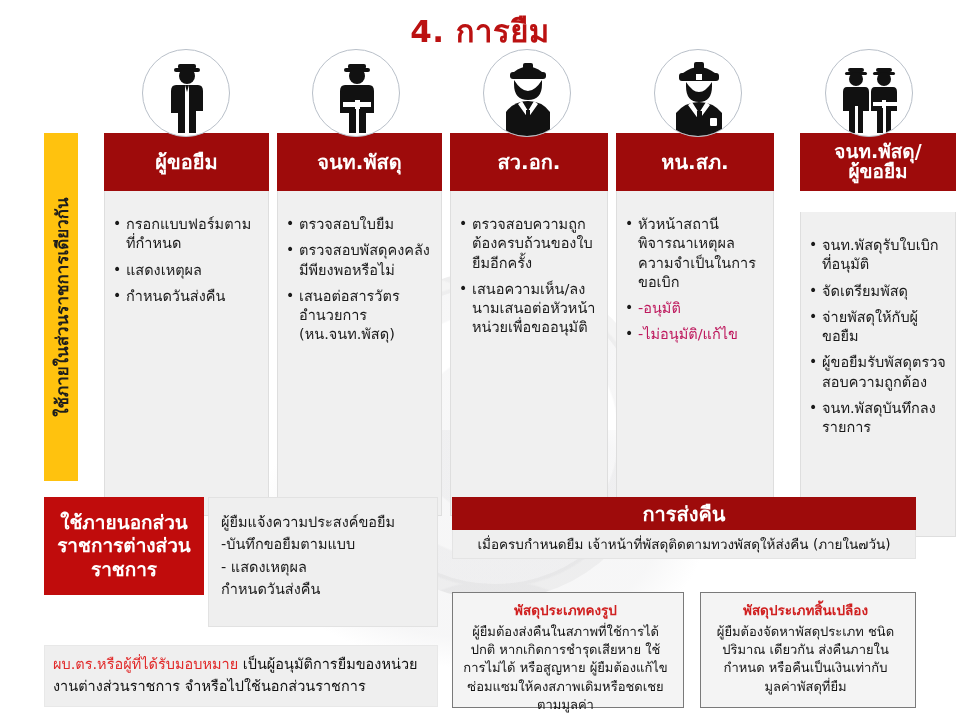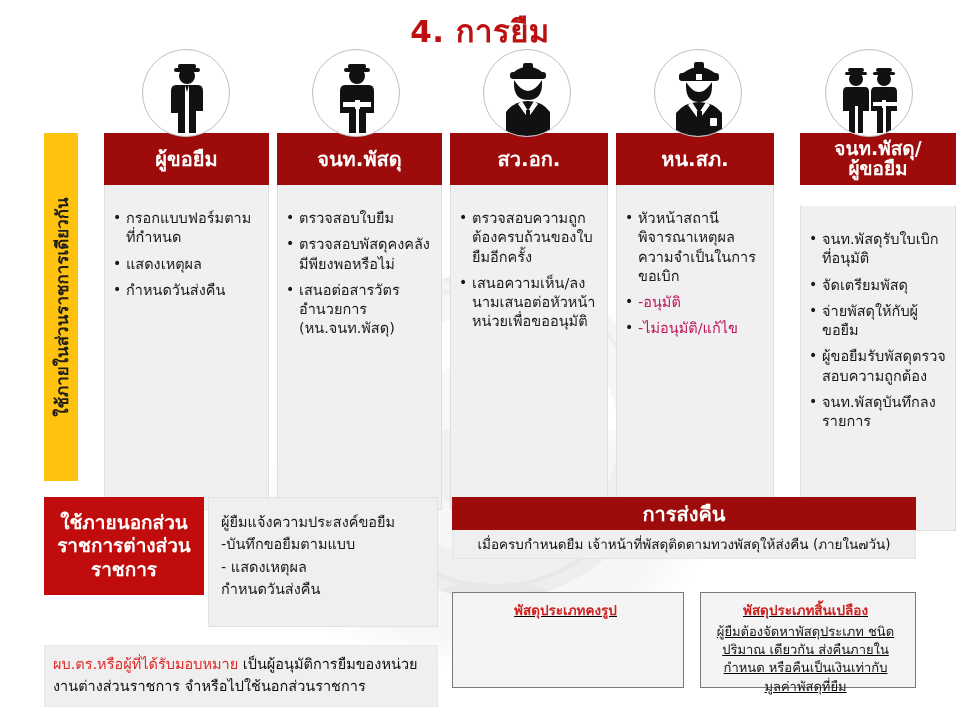--- a/index.html
+++ b/index.html
@@ -60,21 +60,21 @@
     font-size: 17px;
     font-weight: bold;
   }
 
   
   .flow { position: absolute; left: 0; top: 0; width: 960px; height: 500px; z-index: 4; }
 
   .col { position: absolute; top: 133px; }
   .col-head {
     position: relative;
-    height: 52px;
+    height: 58px;
     background: #9e0b0b;
     color: #ffffff;
     font-size: 20px;
     font-weight: bold;
     display: flex;
     align-items: center;
     justify-content: center;
     text-align: center;
     line-height: 1.05;
     z-index: 3;
@@ -188,27 +188,26 @@
     display: flex;
     align-items: center;
     justify-content: center;
     font-size: 13.5px;
     color: #141414;
   }
 
   .subbox {
     position: absolute;
     top: 592px;
-    height: 96px;
+    height: 116px;
     background: #f4f4f4;
     border: 1px solid #7a7a7a;
     padding: 6px 13px 0 8px;
     z-index: 5;
     text-align: center;
-    text-decoration: underline;
   }
   .subbox .sb-title {
     font-size: 13.5px;
     font-weight: bold;
     color: #d02020;
     margin-bottom: 2px;
   }
   .subbox .sb-text {
     font-size: 13px;
     line-height: 1.4;
@@ -378,18 +377,19 @@
   <span class="hl">ผบ.ตร.หรือผู้ที่ได้รับมอบหมาย</span><span> เป็นผู้อนุมัติการยืมของหน่วยงานต่างส่วนราชการ จำหรือไปใช้นอกส่วนราชการ</span>
 </div>
 
 <div class="return-panel">
   <div class="return-head">การส่งคืน</div>
   <div class="return-sub">เมื่อครบกำหนดยืม  เจ้าหน้าที่พัสดุติดตามทวงพัสดุให้ส่งคืน  (ภายใน๗วัน)</div>
 </div>
 
 <div class="subbox" id="subbox-a">
   <div class="sb-title">พัสดุประเภทคงรูป</div>
+  <div class="sb-text">ผู้ยืมต้องส่งคืนในสภาพที่ใช้การได้ปกติ หากเกิดการชำรุดเสียหาย ใช้การไม่ได้ หรือสูญหาย ผู้ยืมต้องแก้ไข ซ่อมแซมให้คงสภาพเดิมหรือชดเชยตามมูลค่า</div>
 </div>
 
 <div class="subbox" id="subbox-b">
   <div class="sb-title">พัสดุประเภทสิ้นเปลือง</div>
   <div class="sb-text">ผู้ยืมต้องจัดหาพัสดุประเภท ชนิด ปริมาณ เดียวกัน ส่งคืนภายในกำหนด หรือคืนเป็นเงินเท่ากับมูลค่าพัสดุที่ยืม</div>
 </div>
 
 </body></html>

